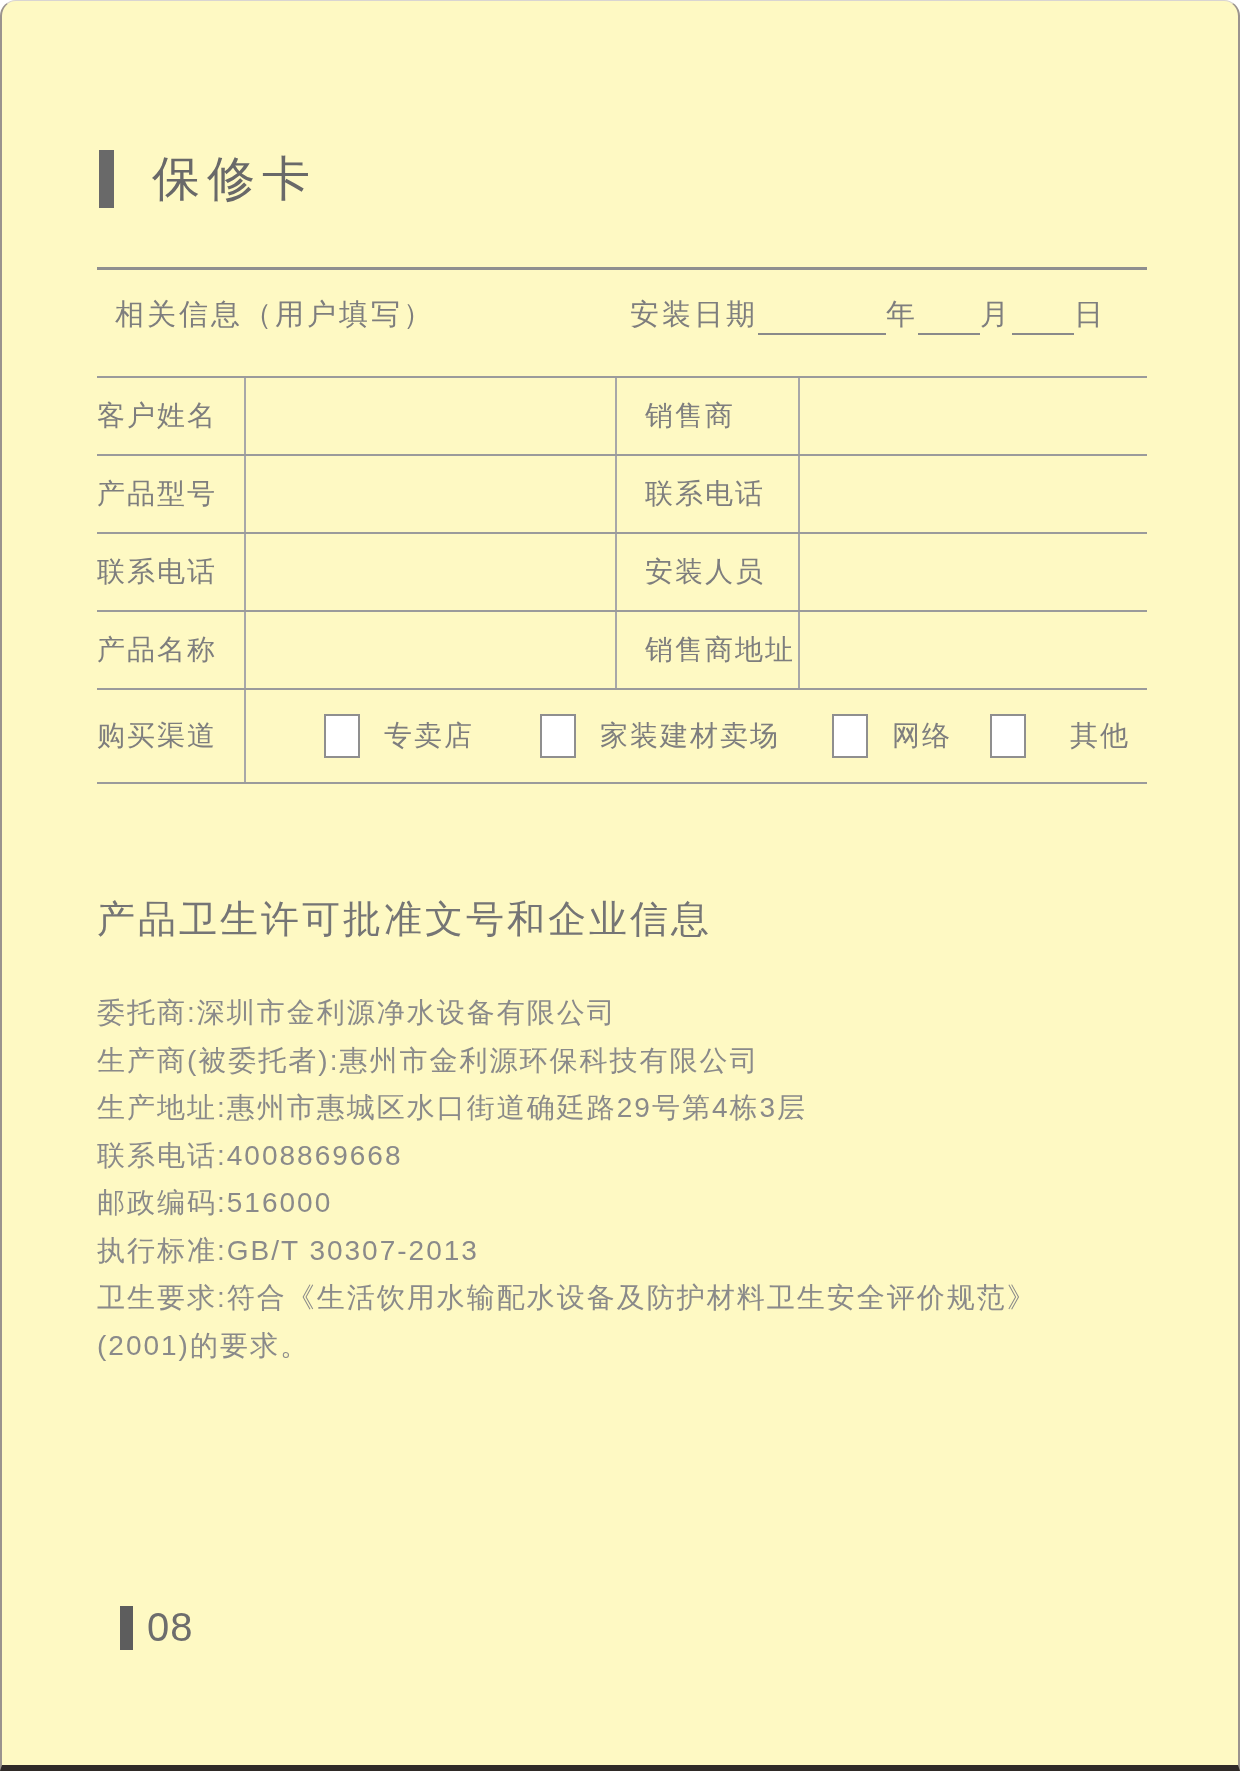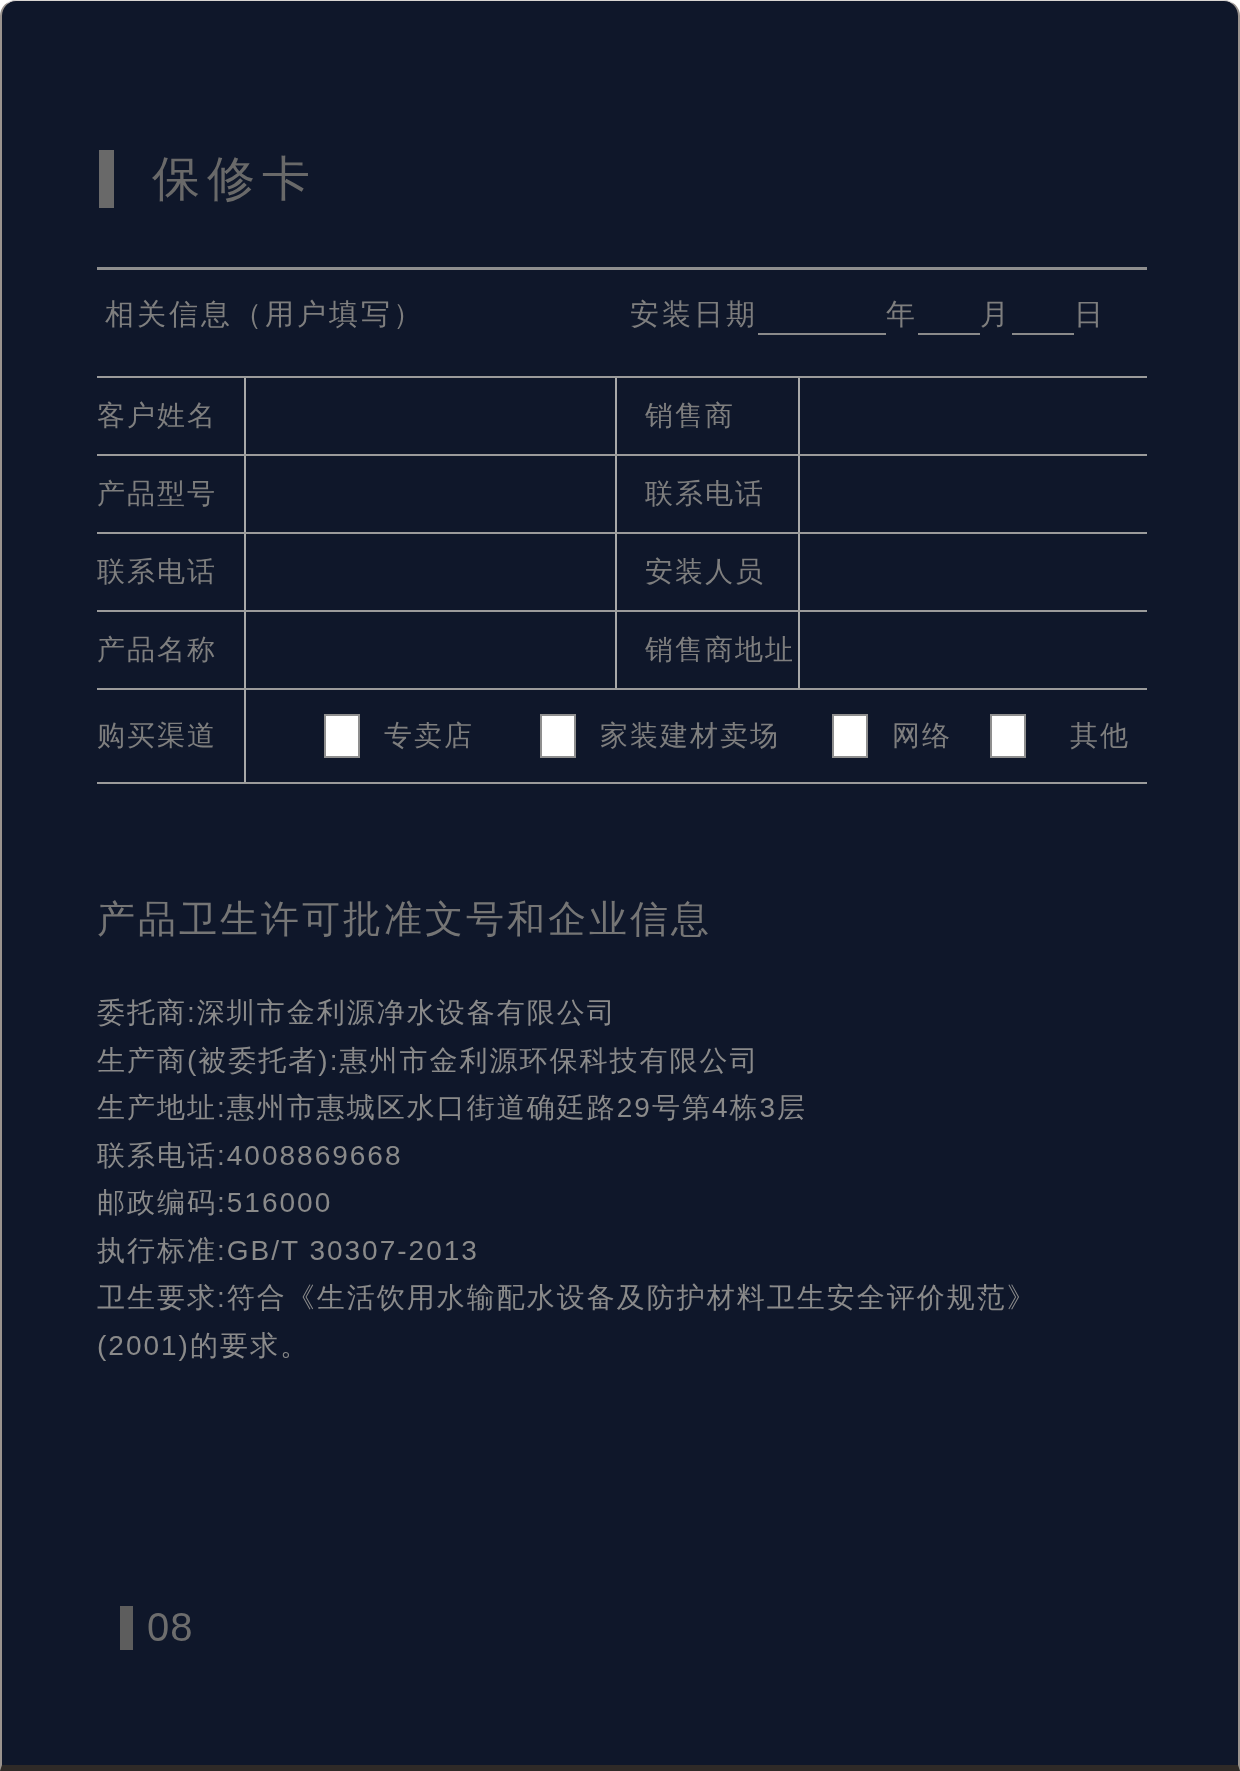--- a/index.html
+++ b/index.html
@@ -1,38 +1,38 @@
 <!DOCTYPE html>
 <html><head>
 <meta charset="utf-8">
 <style>
   html,body{margin:0;padding:0;background:#ffffff;}
   body{font-family:"Liberation Sans","DejaVu Sans",sans-serif;}
   .page{
     position:relative;
     width:1240px;height:1771px;
     box-sizing:border-box;
-    background:#0f172a;
+    background:#fef9c3;
     border-left:2px solid #9a938e;
     border-right:2px solid #9a938e;
     border-bottom:6px solid #2f2a27;
     border-top:1px solid #d9d5d2;
     border-radius:16px 16px 0 0;
     overflow:hidden;
     color:#7e7e7e;
   }
   
   .doc-title{position:absolute;left:97px;top:146px;display:flex;align-items:center;}
   .title-bar{width:15px;height:58px;background:#696969;margin-right:38px;}
   .title-text{font-size:48px;color:#696969;letter-spacing:7px;font-weight:500;}
   
   .top-rule{position:absolute;left:95px;top:266px;width:1050px;height:3px;background:#8f8f8f;}
   
   .form-header{position:absolute;left:95px;top:292px;width:1050px;height:40px;font-size:29px;letter-spacing:3px;color:#7e7e7e;}
-  .form-header .left{position:absolute;left:8px;top:2px;}
+  .form-header .left{position:absolute;left:18px;top:2px;}
   .date-line{position:absolute;left:533px;top:2px;white-space:nowrap;}
   .blank{display:inline-block;border-bottom:2px solid #8a8a8a;height:32px;vertical-align:bottom;}
   .blank-long{width:128px;}
   .blank-short{width:62px;}
   
   .info-table{position:absolute;left:95px;top:375px;width:1050px;border-top:2px solid #9b9b9b;font-size:28px;letter-spacing:2px;color:#7e7e7e;}
   .trow{display:grid;grid-template-columns:149px 371px 183px 347px;height:76px;border-bottom:2px solid #9b9b9b;}
   .trow.purchase{grid-template-columns:149px 901px;height:92px;}
   .cell{display:flex;align-items:center;}
   .vline{border-right:2px solid #a8a8a8;}

